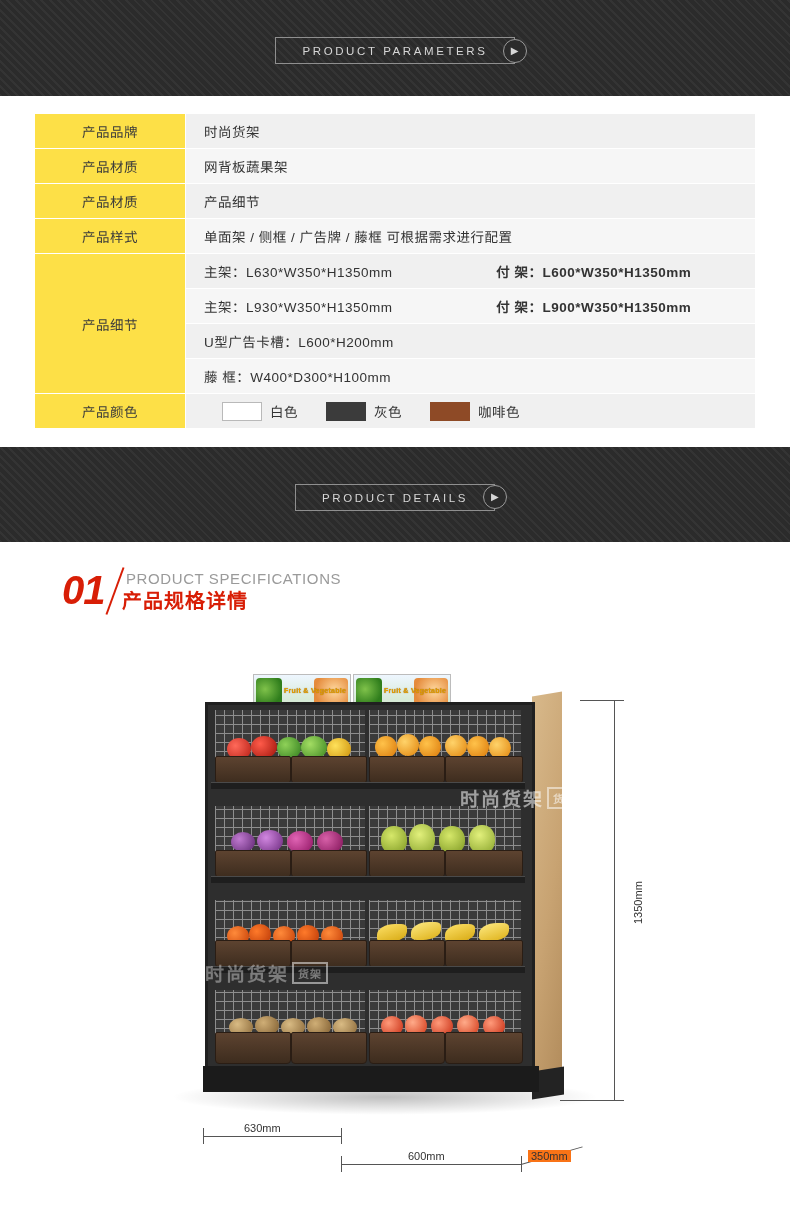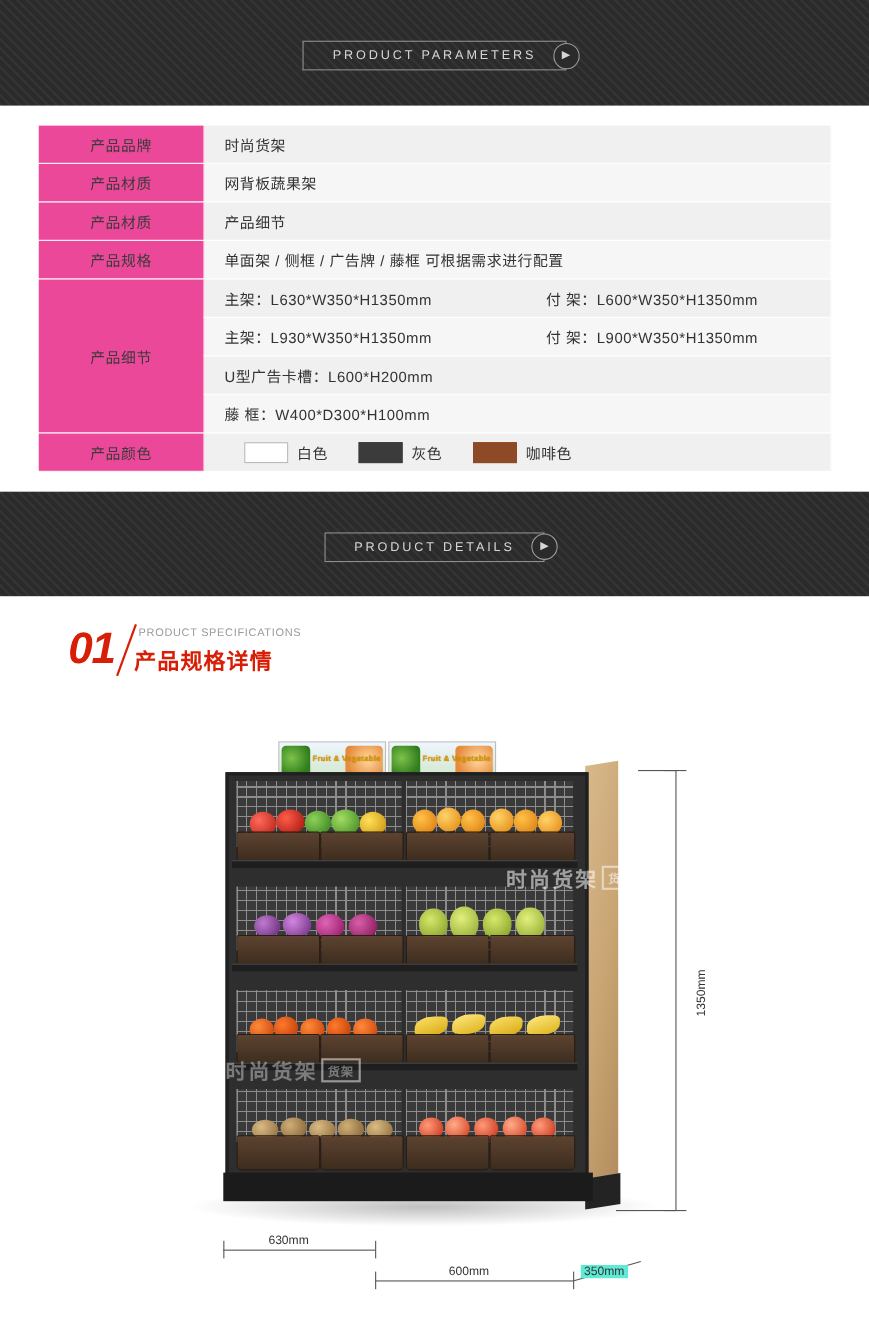--- a/index.html
+++ b/index.html
@@ -96,21 +96,21 @@
     table-layout: fixed;
   }
   .params td {
     border: 1px solid #ffffff;
     font-size: 13.5px;
     color: #333333;
     padding: 0;
   }
   .params .lab {
     width: 150px;
-    background: #ec4899;
+    background: #fde047;
     text-align: center;
     vertical-align: middle;
     height: 34px;
     letter-spacing: 0.5px;
     color: #3b3b3b;
   }
   .params .val {
     background: #f0f0f0;
     padding-left: 18px;
     height: 34px;
@@ -119,20 +119,21 @@
   }
   .params .val.alt {
     background: #f6f6f6;
   }
   .spec-main {
     display: inline-block;
     min-width: 288px;
   }
   .spec-sub {
     display: inline-block;
+    font-weight: bold;
   }
   .color-row {
     height: 58px;
   }
   .color-list {
     display: flex;
     align-items: center;
     gap: 6px;
     padding-left: 18px;
   }
@@ -173,21 +174,21 @@
     top: -2px;
     width: 2px;
     height: 50px;
     background: #d81e06;
     transform: rotate(20deg);
   }
   .dh-en {
     position: absolute;
     left: 92px;
     top: 2px;
-    font-size: 10px;
+    font-size: 15px;
     color: #9a9a9a;
     letter-spacing: 0.6px;
     white-space: nowrap;
   }
   .dh-cn {
     position: absolute;
     left: 88px;
     top: 17px;
     font-size: 20px;
     font-weight: bold;
@@ -368,21 +369,21 @@
       </tr>
       <tr>
         <td class="lab">产品材质</td>
         <td class="val alt">网背板蔬果架</td>
       </tr>
       <tr>
         <td class="lab">产品材质</td>
         <td class="val">产品细节</td>
       </tr>
       <tr>
-        <td class="lab">产品规格</td>
+        <td class="lab">产品样式</td>
         <td class="val alt">单面架 / 侧框 / 广告牌 / 藤框  可根据需求进行配置</td>
       </tr>
 
       <tr>
         <td class="lab" rowspan="4">产品细节</td>
         <td class="val">
           <span class="spec-main">主架：L630*W350*H1350mm</span>
           <span class="spec-sub">付 架：L600*W350*H1350mm</span>
         </td>
       </tr>
@@ -551,16 +552,16 @@
     <div class="dim-line" style="left:203px; top:504px; width:1px; height:16px;"></div>
     <div class="dim-line" style="left:341px; top:504px; width:1px; height:16px;"></div>
     <div class="dim-label" style="left:240px; top:498px; background:#fff; padding:0 4px;">630mm</div>
 
     <div class="dim-line" style="left:341px; top:540px; width:180px; height:1px;"></div>
     <div class="dim-line" style="left:341px; top:532px; width:1px; height:16px;"></div>
     <div class="dim-line" style="left:521px; top:532px; width:1px; height:16px;"></div>
     <div class="dim-label" style="left:404px; top:526px; background:#fff; padding:0 4px;">600mm</div>
 
     <div class="dim-line" style="left:521px; top:540px; width:64px; height:1px; transform:rotate(-16deg); transform-origin:left center;"></div>
-    <div class="dim-label" style="left:528px; top:526px; background:#5eead4; padding:0 3px;">350mm</div>
+    <div class="dim-label" style="left:528px; top:526px; background:#f97316; padding:0 3px;">350mm</div>
   </div>
 
 </div>
 
 </body></html>

